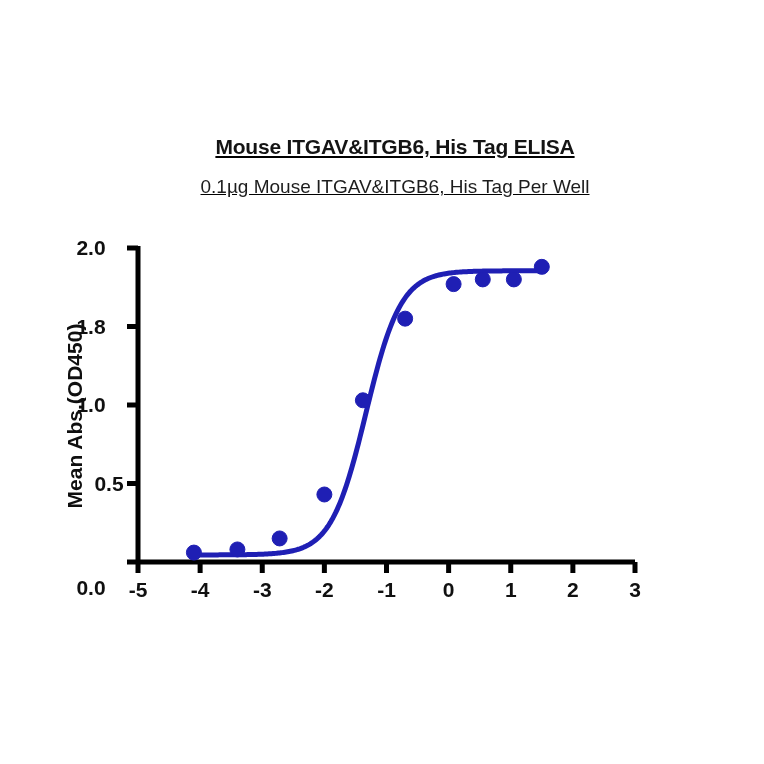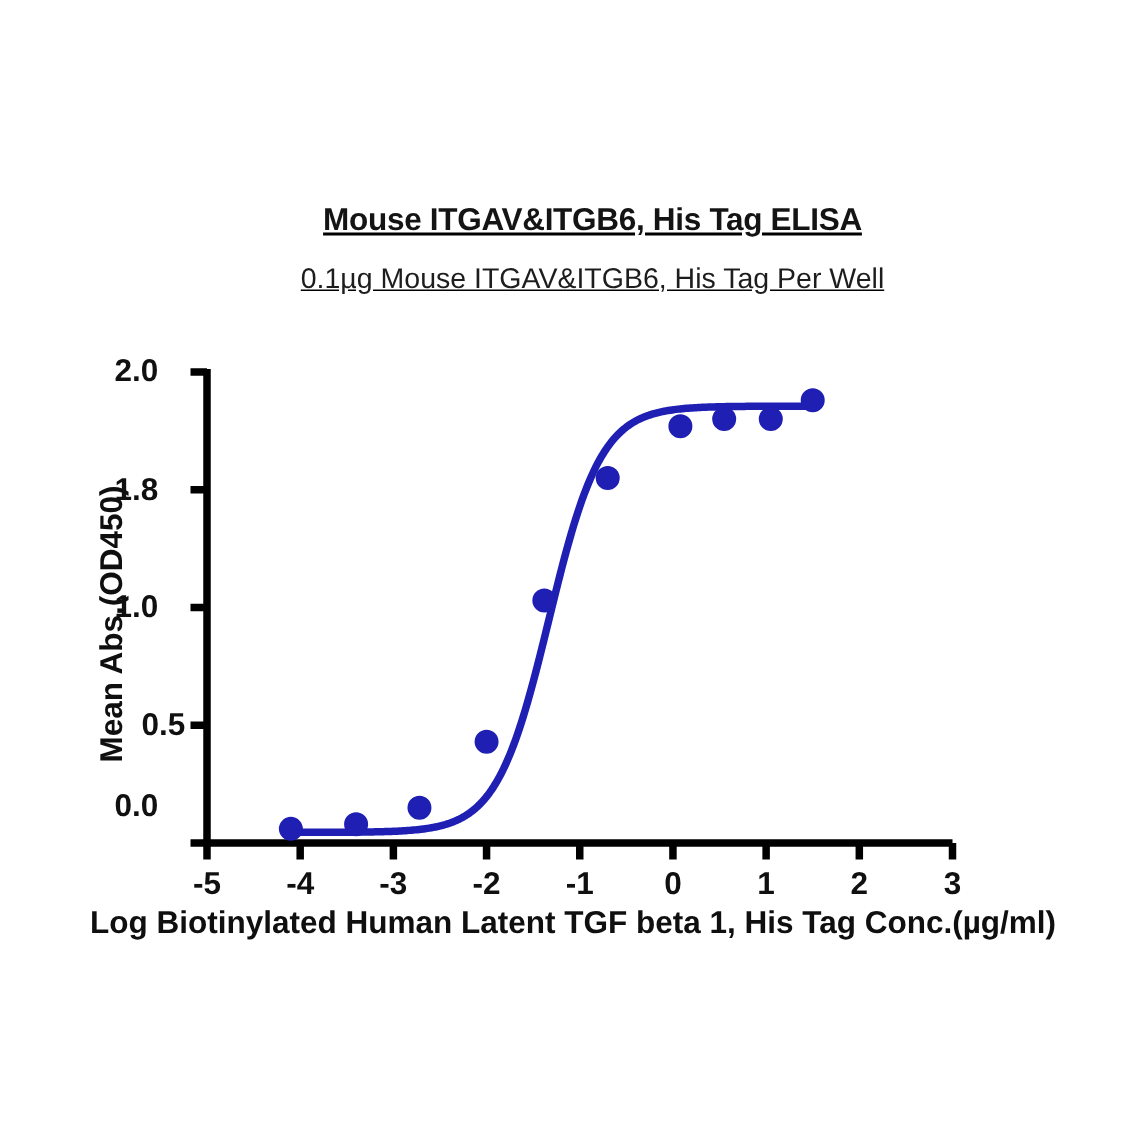--- a/index.html
+++ b/index.html
@@ -89,33 +89,32 @@
 <body>
 
 <div id="figure">
 
   <div class="title-block">
     <div class="chart-title">Mouse ITGAV&amp;ITGB6, His Tag ELISA</div>
     <div class="chart-subtitle">0.1µg Mouse ITGAV&amp;ITGB6, His Tag Per Well</div>
   </div>
 
   <div class="ylabel">Mean Abs.(OD450)</div>
-  <div class="xlabel">Log Biotinylated Human Latent TGF beta 1, His Tag Conc.(µg/ml)</div>
 
   <div id="tick-layer">
       <div class="tick-label xtick-label" style="left: 138px; top: 578px;">-5</div>
       <div class="tick-label xtick-label" style="left: 200.125px; top: 578px;">-4</div>
       <div class="tick-label xtick-label" style="left: 262.25px; top: 578px;">-3</div>
       <div class="tick-label xtick-label" style="left: 324.375px; top: 578px;">-2</div>
       <div class="tick-label xtick-label" style="left: 386.5px; top: 578px;">-1</div>
       <div class="tick-label xtick-label" style="left: 448.625px; top: 578px;">0</div>
       <div class="tick-label xtick-label" style="left: 510.75px; top: 578px;">1</div>
       <div class="tick-label xtick-label" style="left: 572.875px; top: 578px;">2</div>
       <div class="tick-label xtick-label" style="left: 635px; top: 578px;">3</div>
-      <div class="tick-label ytick-label" style="left: 60px; width: 62px; top: 538px;">0.0</div>
+      <div class="tick-label ytick-label" style="left: 60px; width: 62px; top: 588px;">0.0</div>
       <div class="tick-label ytick-label" style="left: 78px; width: 62px; top: 483.5px;">0.5</div>
       <div class="tick-label ytick-label" style="left: 60px; width: 62px; top: 405px;">1.0</div>
       <div class="tick-label ytick-label" style="left: 60px; width: 62px; top: 326.5px;">1.8</div>
       <div class="tick-label ytick-label" style="left: 60px; width: 62px; top: 248px;">2.0</div>
     </div>
 
   <svg id="plot" width="764" height="764" viewBox="0 0 764 764">
     <g id="axes">
         <line x1="138" y1="246" x2="138" y2="562" stroke="#000000" stroke-width="5"></line>
         <line x1="136" y1="562" x2="635" y2="562" stroke="#000000" stroke-width="5"></line>

